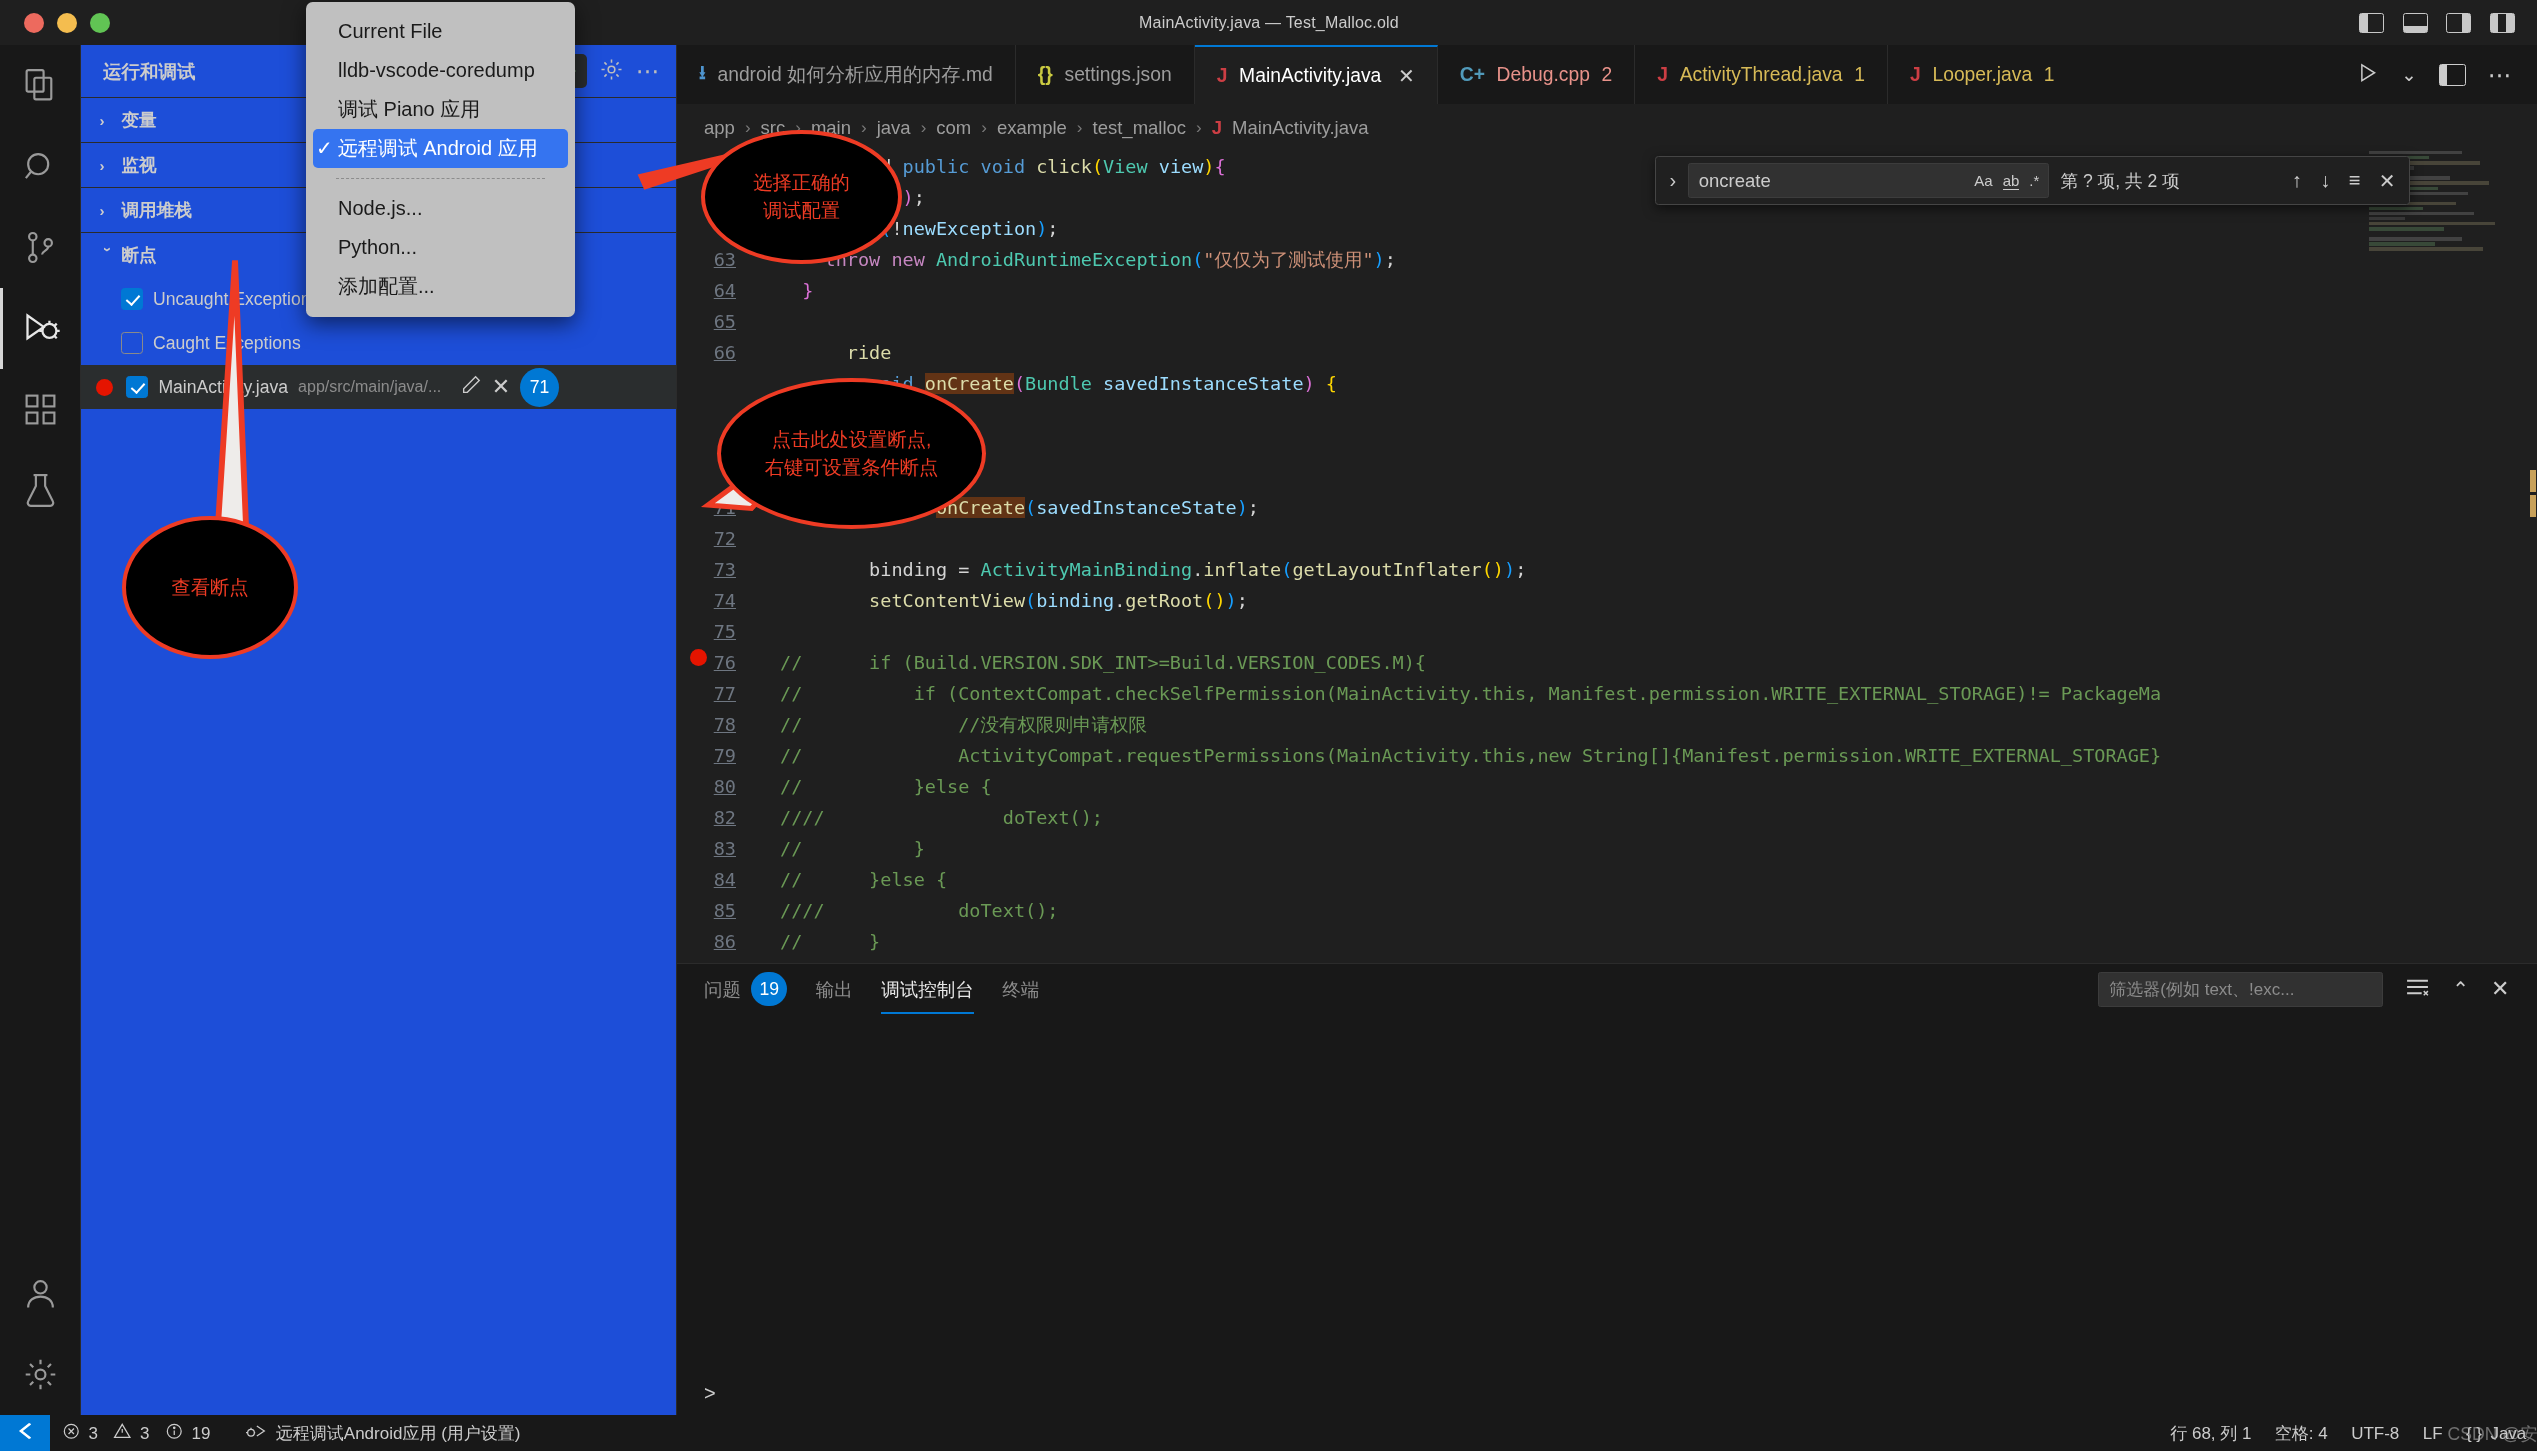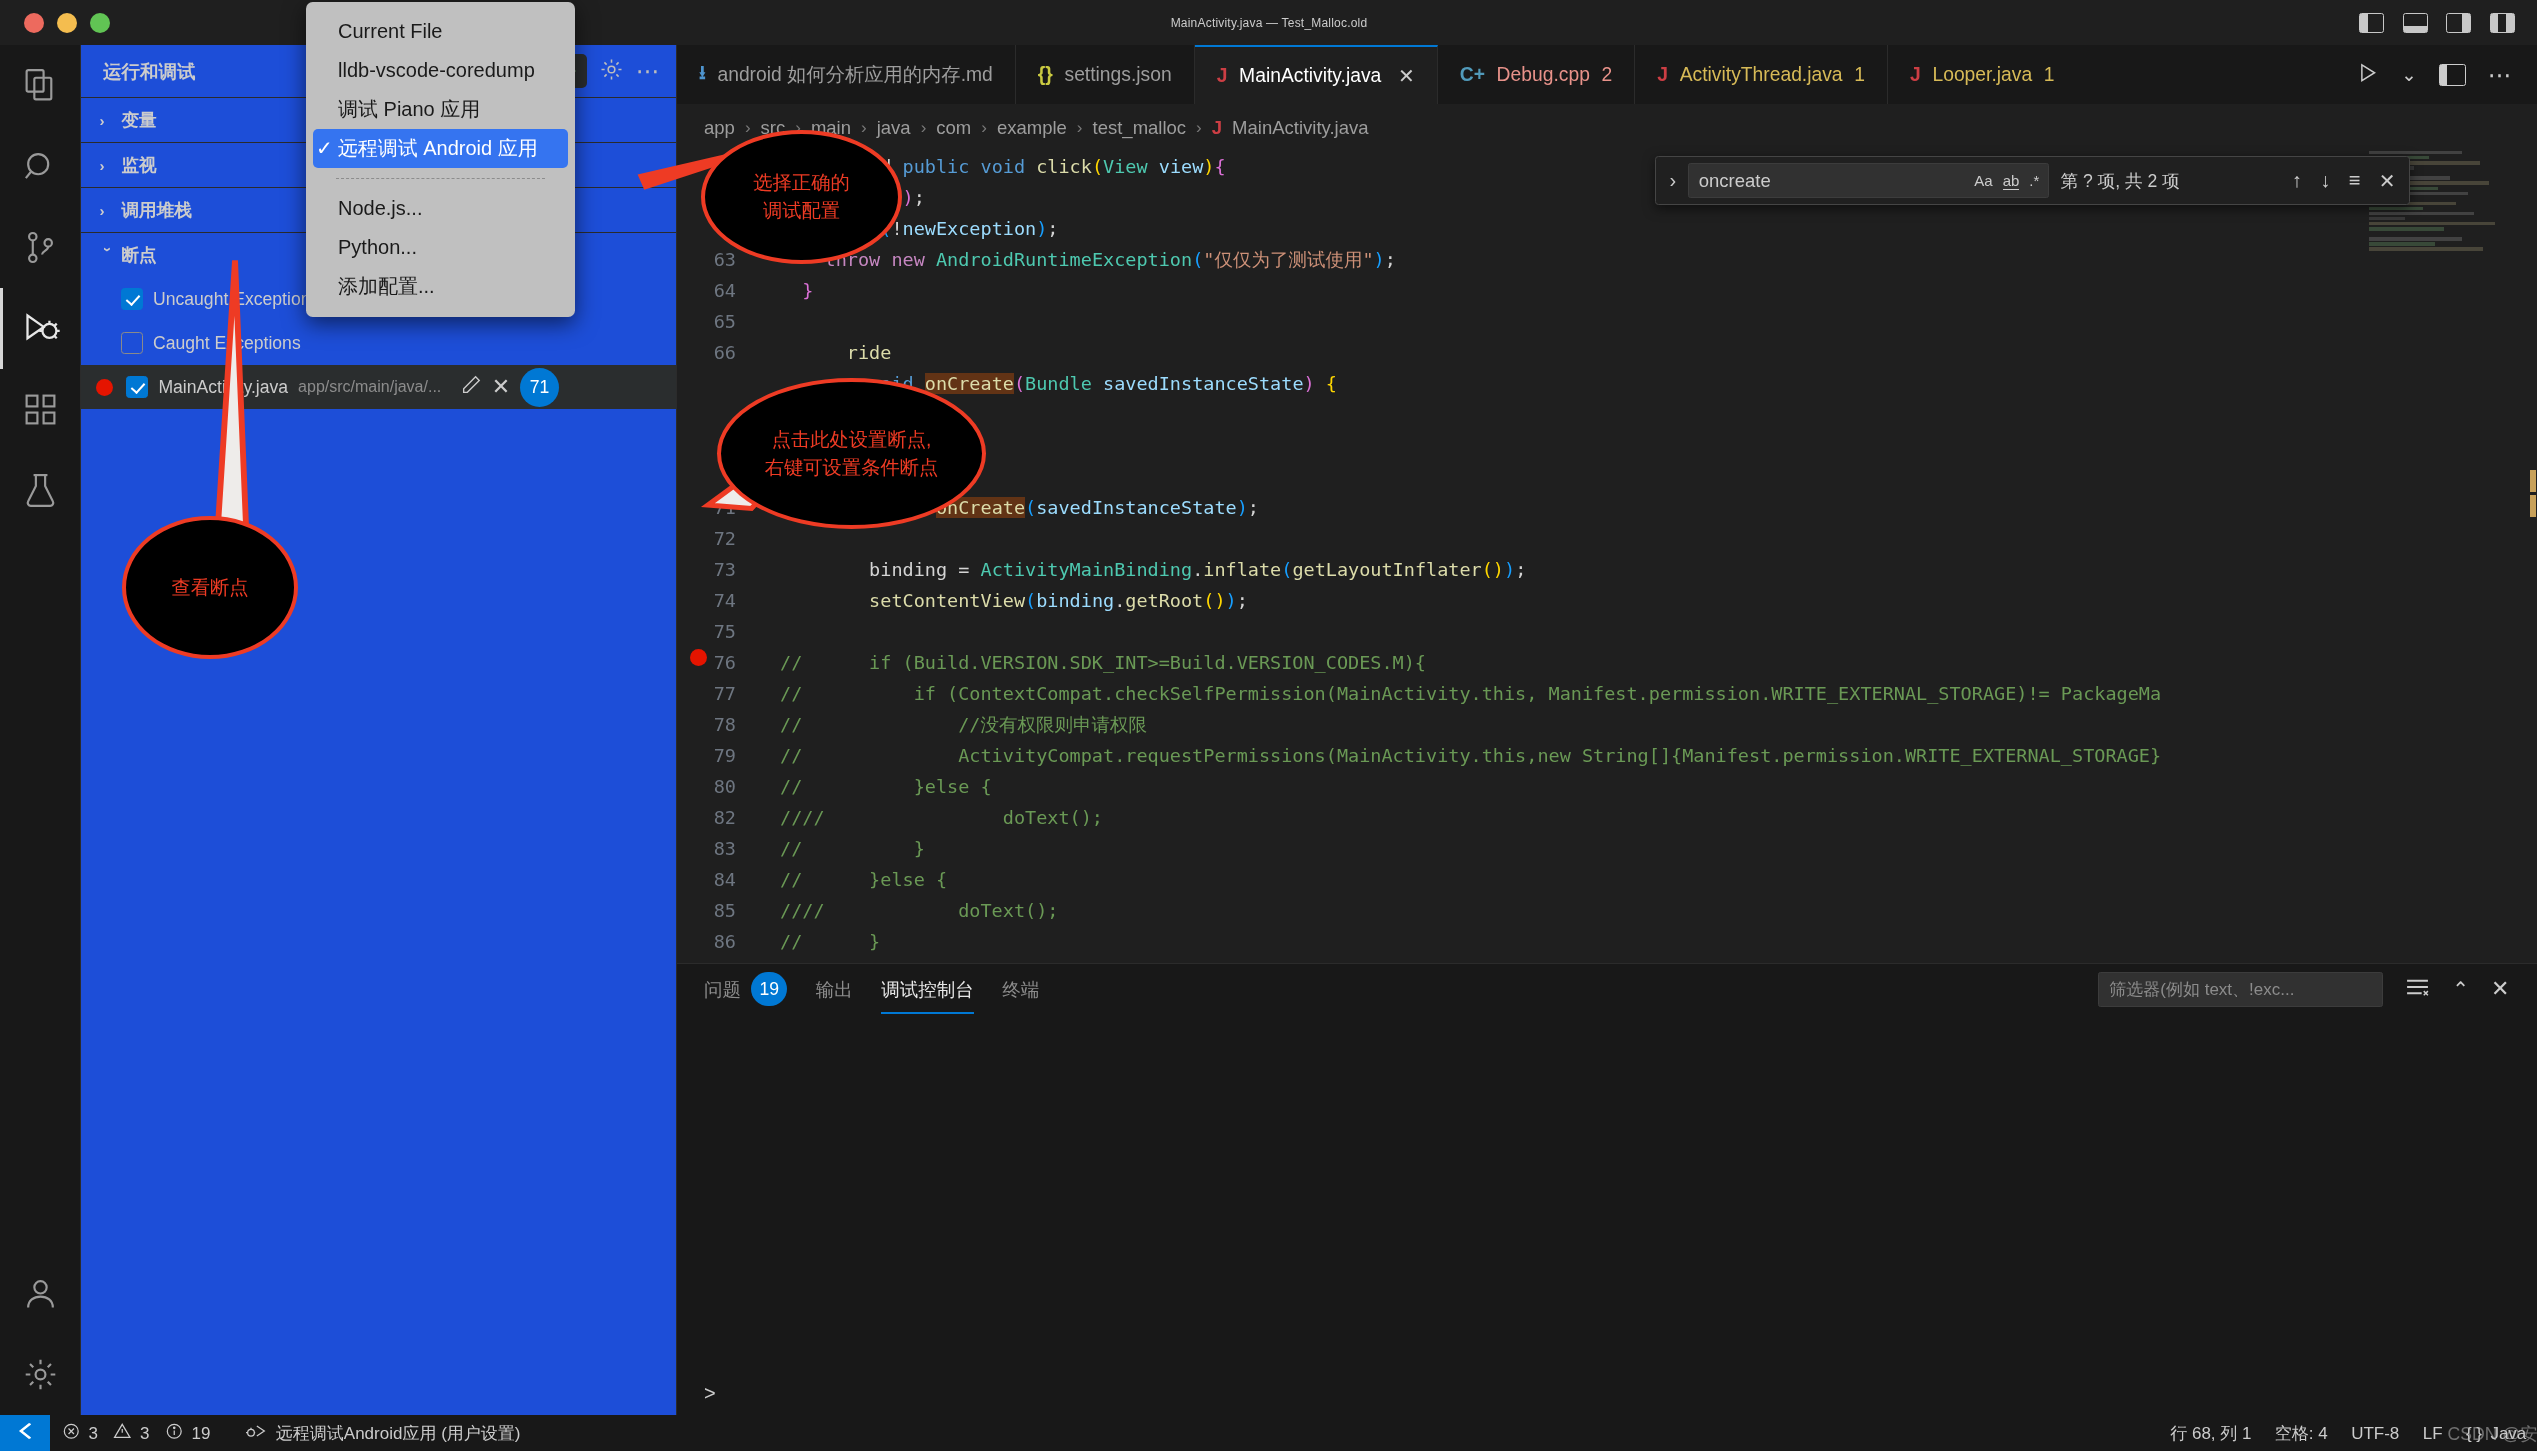--- a/index.html
+++ b/index.html
@@ -7,21 +7,21 @@
     font-family:"Liberation Sans", sans-serif; }
   #root { position:relative; width:2538px; height:1452px; background:#1e1e1e; }
 
   
   .titlebar{position:absolute;left:0;top:0;width:2538px;height:45px;background:#1f1f1f;
     display:flex;align-items:center;}
   .traffic{display:flex;gap:13.4px;margin-left:23.5px;}
   .tl{width:20px;height:20px;border-radius:50%;}
   .tl.r{background:#ed6a5e;} .tl.y{background:#f4bd4f;} .tl.g{background:#61c454;}
   .win-title{position:absolute;left:0;right:0;text-align:center;color:#cccccc;
-    font-size:12px;letter-spacing:0.2px;}
+    font-size:16px;letter-spacing:0.2px;}
   .layout-icons{position:absolute;right:23.5px;display:flex;gap:18.5px;align-items:center;}
   .li{width:25px;height:20px;border:1.7px solid #c8c8c8;border-radius:2.5px;position:relative;}
   .li i{position:absolute;background:#c8c8c8;display:block;}
   .li.left i{left:0;top:0;bottom:0;width:7.6px;}
   .li.bottom i{left:0;right:0;bottom:0;height:5.9px;}
   .li.right i{right:0;top:0;bottom:0;width:7.6px;}
   .li.grid i.a{left:0;top:0;bottom:0;width:7.6px;}
   .li.grid i.b{right:0;top:0;bottom:0;width:7.6px;}
 
   
@@ -68,21 +68,21 @@
   .tabbar-actions{margin-left:auto;display:flex;align-items:center;gap:22px;padding:0 25px;}
 
   .breadcrumb{height:47px;display:flex;align-items:center;padding-left:27px;gap:10px;
     color:#9d9d9d;font-size:18.5px;}
   .breadcrumb .sep{color:#7a7a7a;font-size:17px;}
 
   .codearea{position:absolute;left:0;right:0;top:106px;bottom:106px;overflow:hidden;}
   .codeline{height:31px;display:flex;align-items:center;font-family:"DejaVu Sans Mono",monospace;
     font-size:18.5px;white-space:pre;}
   .gutter-dot{position:absolute;left:13.4px;width:17px;height:17px;border-radius:50%;background:#e51400;}
-  .ln{width:81px;text-align:right;padding-right:22px;color:#6e7681;flex:none;}
+  .ln{width:81px;text-align:right;padding-right:22px;color:#6e7681;flex:none;text-decoration:underline;}
   .code{padding-left:22px;position:relative;}
   .k{color:#c586c0;} .kw{color:#569cd6;} .ty{color:#4ec9b0;} .fn{color:#dcdcaa;}
   .str{color:#ce9178;} .cm{color:#6a9955;} .pl{color:#ffd700;}
   .pl2{color:#da70d6;} .pl3{color:#179fff;} .id{color:#9cdcfe;} .tx{color:#d4d4d4;}
   .hl{background:#623315;}
 
   .minimap{position:absolute;right:18.5px;top:106px;width:151px;bottom:106px;opacity:.55;}
   .mmrow{height:3.4px;margin-bottom:1.7px;}
 
   

